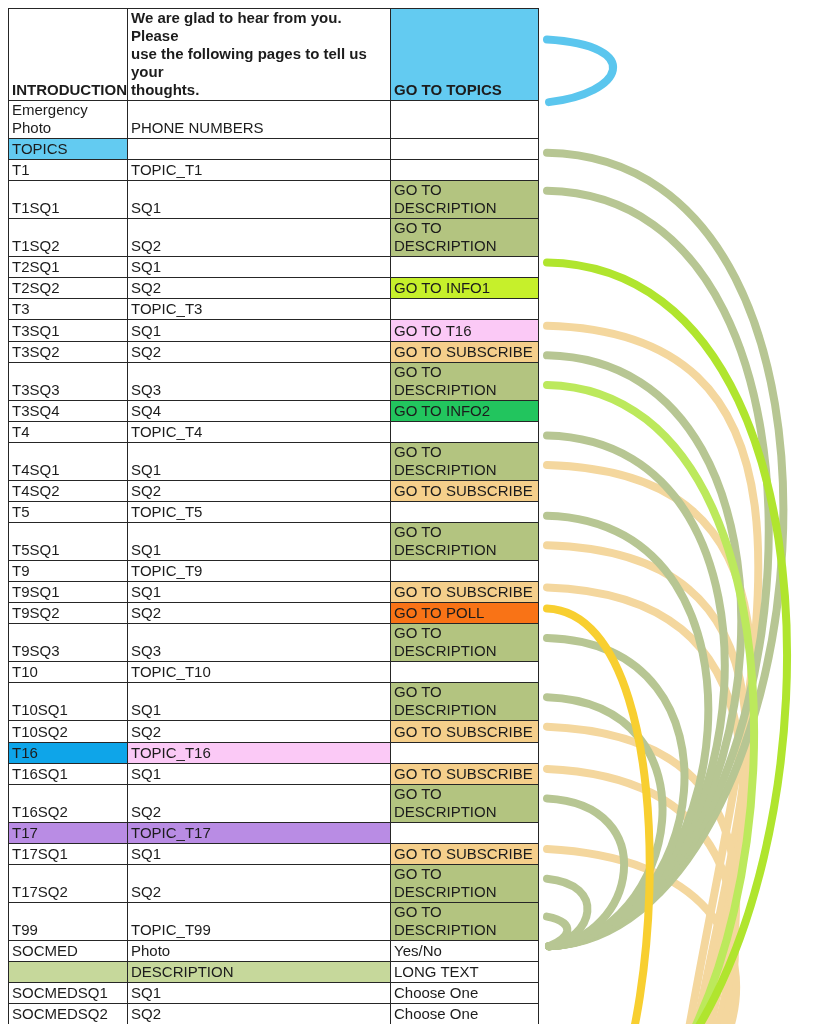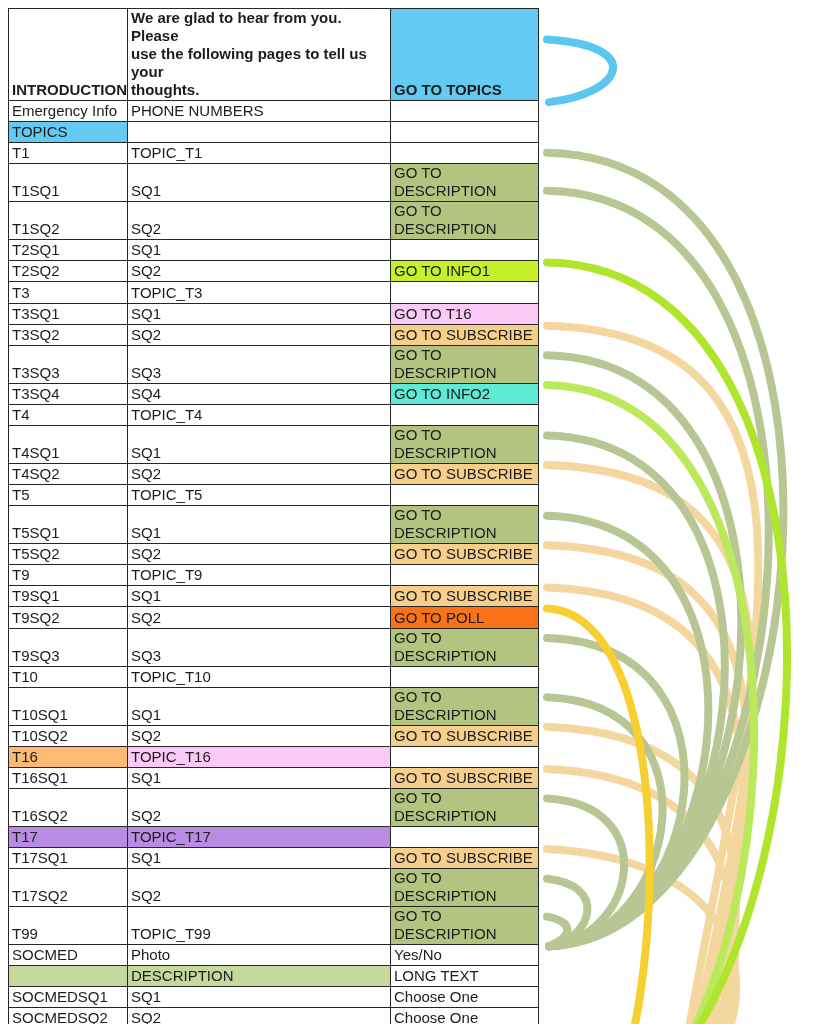--- a/index.html
+++ b/index.html
@@ -35,21 +35,21 @@
     </colgroup>
     <tbody>
         <tr class="tall">
           <td>INTRODUCTION</td>
           <td>We are glad to hear from you. Please
 use the following pages to tell us your
 thoughts.</td>
           <td style="background-color: rgb(99, 203, 241); margin-left: 46px;">GO TO TOPICS</td>
         </tr>
         <tr>
-          <td>Emergency Info</td>
+          <td>Emergency Photo</td>
           <td>PHONE NUMBERS</td>
           <td></td>
         </tr>
         <tr>
           <td style="background-color: rgb(99, 203, 241);">TOPICS</td>
           <td></td>
           <td></td>
         </tr>
         <tr>
           <td>T1</td>
@@ -92,21 +92,21 @@
           <td style="background-color: rgb(245, 207, 139);">GO TO SUBSCRIBE</td>
         </tr>
         <tr>
           <td>T3SQ3</td>
           <td>SQ3</td>
           <td style="background-color: rgb(179, 196, 128);">GO TO DESCRIPTION</td>
         </tr>
         <tr>
           <td>T3SQ4</td>
           <td>SQ4</td>
-          <td style="background-color: #5eead4;">GO TO INFO2</td>
+          <td style="background-color: #22c55e;">GO TO INFO2</td>
         </tr>
         <tr>
           <td>T4</td>
           <td>TOPIC_T4</td>
           <td></td>
         </tr>
         <tr>
           <td>T4SQ1</td>
           <td>SQ1</td>
           <td style="background-color: rgb(179, 196, 128);">GO TO DESCRIPTION</td>
@@ -120,25 +120,20 @@
           <td>T5</td>
           <td>TOPIC_T5</td>
           <td></td>
         </tr>
         <tr>
           <td>T5SQ1</td>
           <td>SQ1</td>
           <td style="background-color: rgb(179, 196, 128);">GO TO DESCRIPTION</td>
         </tr>
         <tr>
-          <td>T5SQ2</td>
-          <td>SQ2</td>
-          <td style="background-color: rgb(245, 207, 139);">GO TO SUBSCRIBE</td>
-        </tr>
-        <tr>
           <td>T9</td>
           <td>TOPIC_T9</td>
           <td></td>
         </tr>
         <tr>
           <td>T9SQ1</td>
           <td>SQ1</td>
           <td style="background-color: rgb(245, 207, 139);">GO TO SUBSCRIBE</td>
         </tr>
         <tr>
@@ -160,21 +155,21 @@
           <td>T10SQ1</td>
           <td>SQ1</td>
           <td style="background-color: rgb(179, 196, 128);">GO TO DESCRIPTION</td>
         </tr>
         <tr>
           <td>T10SQ2</td>
           <td>SQ2</td>
           <td style="background-color: rgb(245, 207, 139);">GO TO SUBSCRIBE</td>
         </tr>
         <tr>
-          <td style="background-color: #fdba74;">T16</td>
+          <td style="background-color: #0ea5e9;">T16</td>
           <td style="background-color: rgb(251, 201, 246);">TOPIC_T16</td>
           <td></td>
         </tr>
         <tr>
           <td>T16SQ1</td>
           <td>SQ1</td>
           <td style="background-color: rgb(245, 207, 139);">GO TO SUBSCRIBE</td>
         </tr>
         <tr>
           <td>T16SQ2</td>

